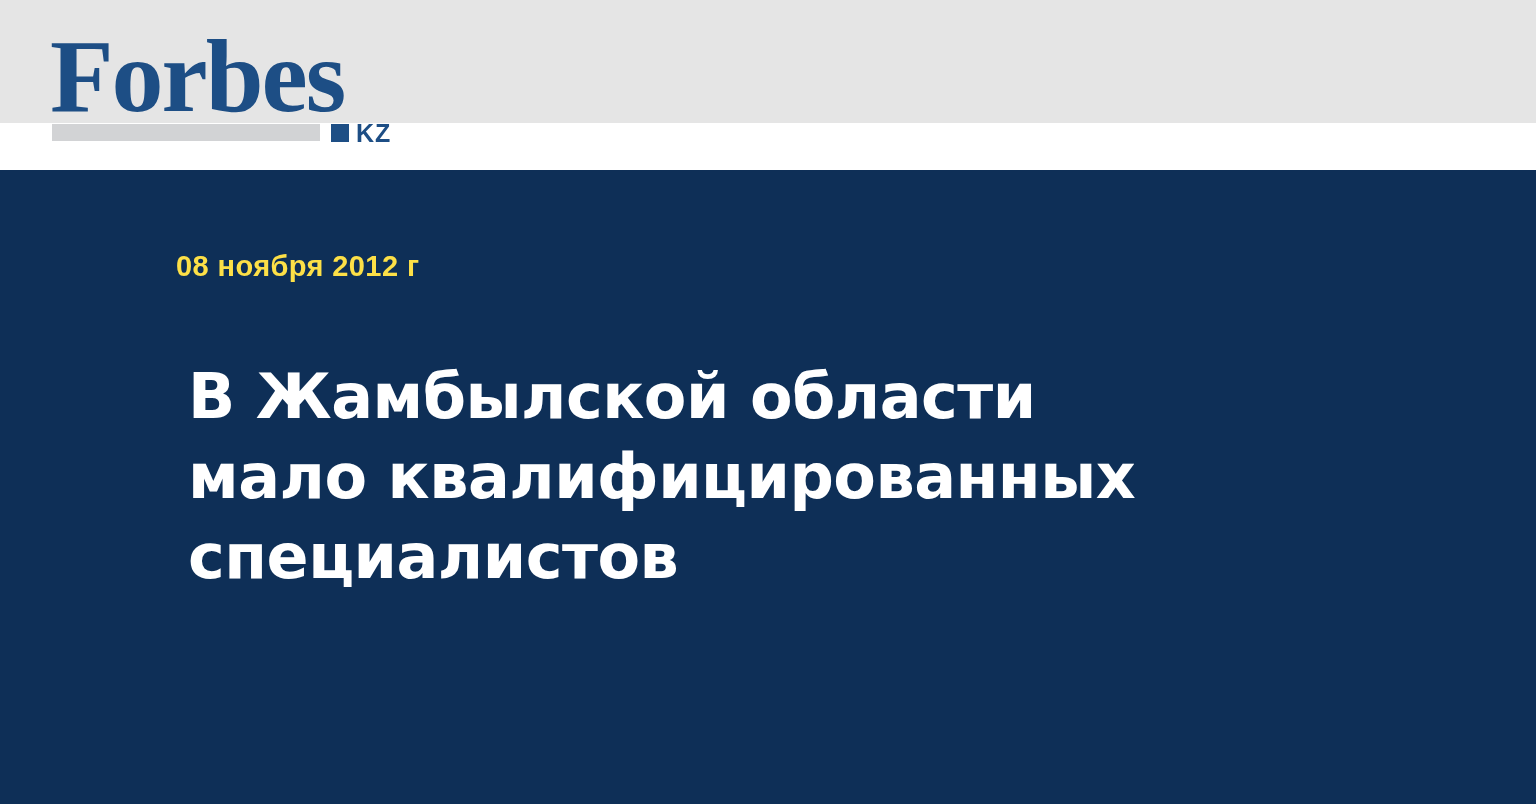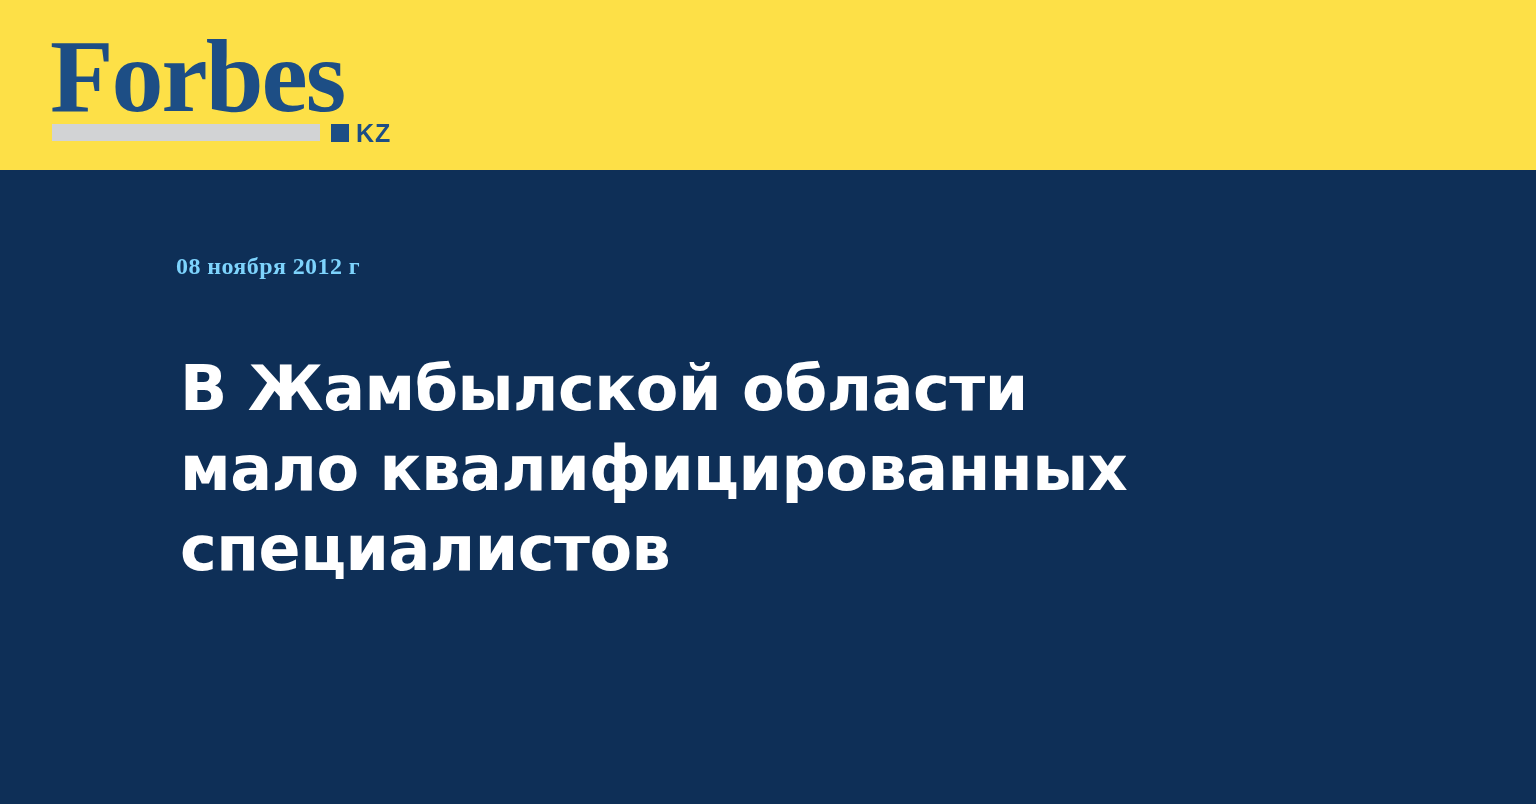--- a/index.html
+++ b/index.html
@@ -22,22 +22,22 @@
     height: 804px;
     background: #ffffff;
   }
 
   
   .masthead {
     position: absolute;
     left: 0;
     top: 0;
     width: 1536px;
-    height: 170px;
-    background: #fde047;
+    height: 123px;
+    background: #e5e5e5;
   }
 
   .logo {
     position: absolute;
     left: 50px;
     top: 24px;
     width: 360px;
     height: 120px;
   }
 
@@ -99,35 +99,35 @@
     position: absolute;
     left: 176px;
     top: 0;
     width: 1120px;
   }
 
   .article-date {
     position: absolute;
     left: 0;
     top: 79px;
-    font-family: Liberation Serif, serif;
+    font-family: Liberation Sans, sans-serif;
     font-weight: 700;
-    font-size: 24px;
+    font-size: 29px;
     line-height: 34px;
     letter-spacing: 0.4px;
-    color: #7dd3fc;
+    color: #fde047;
     white-space: nowrap;
   }
 
   .article-title {
     position: absolute;
     left: 0;
     top: 175px;
     width: 1040px;
-    margin: 4px;
+    margin: 12px;
     font-family: "DejaVu Sans", "Liberation Sans", sans-serif;
     font-weight: 700;
     font-size: 62px;
     line-height: 80px;
     letter-spacing: -0.5px;
     color: #ffffff;
   }
 </style>
 </head>
 <body>

